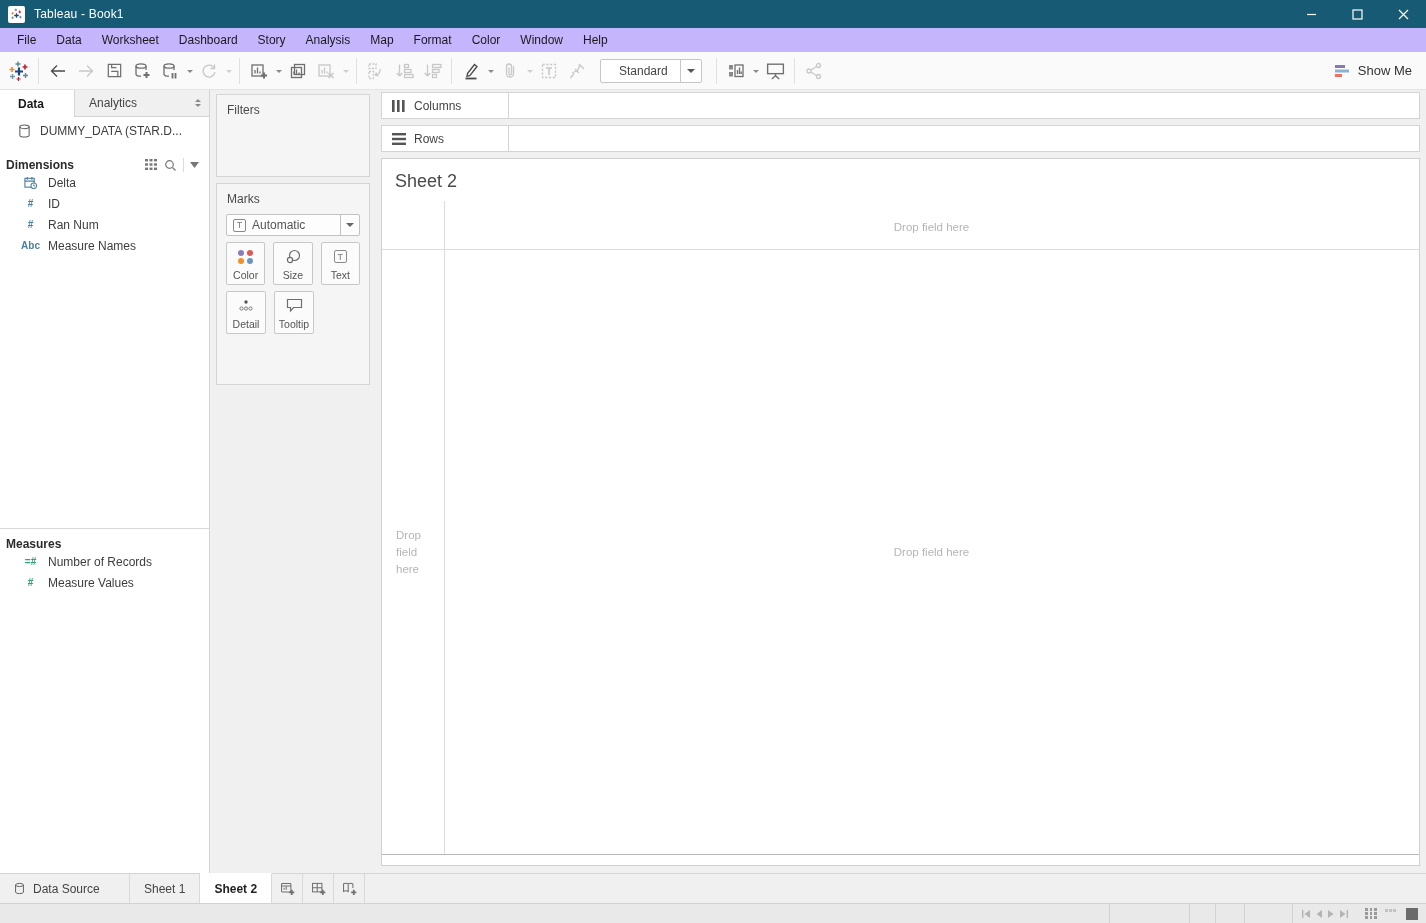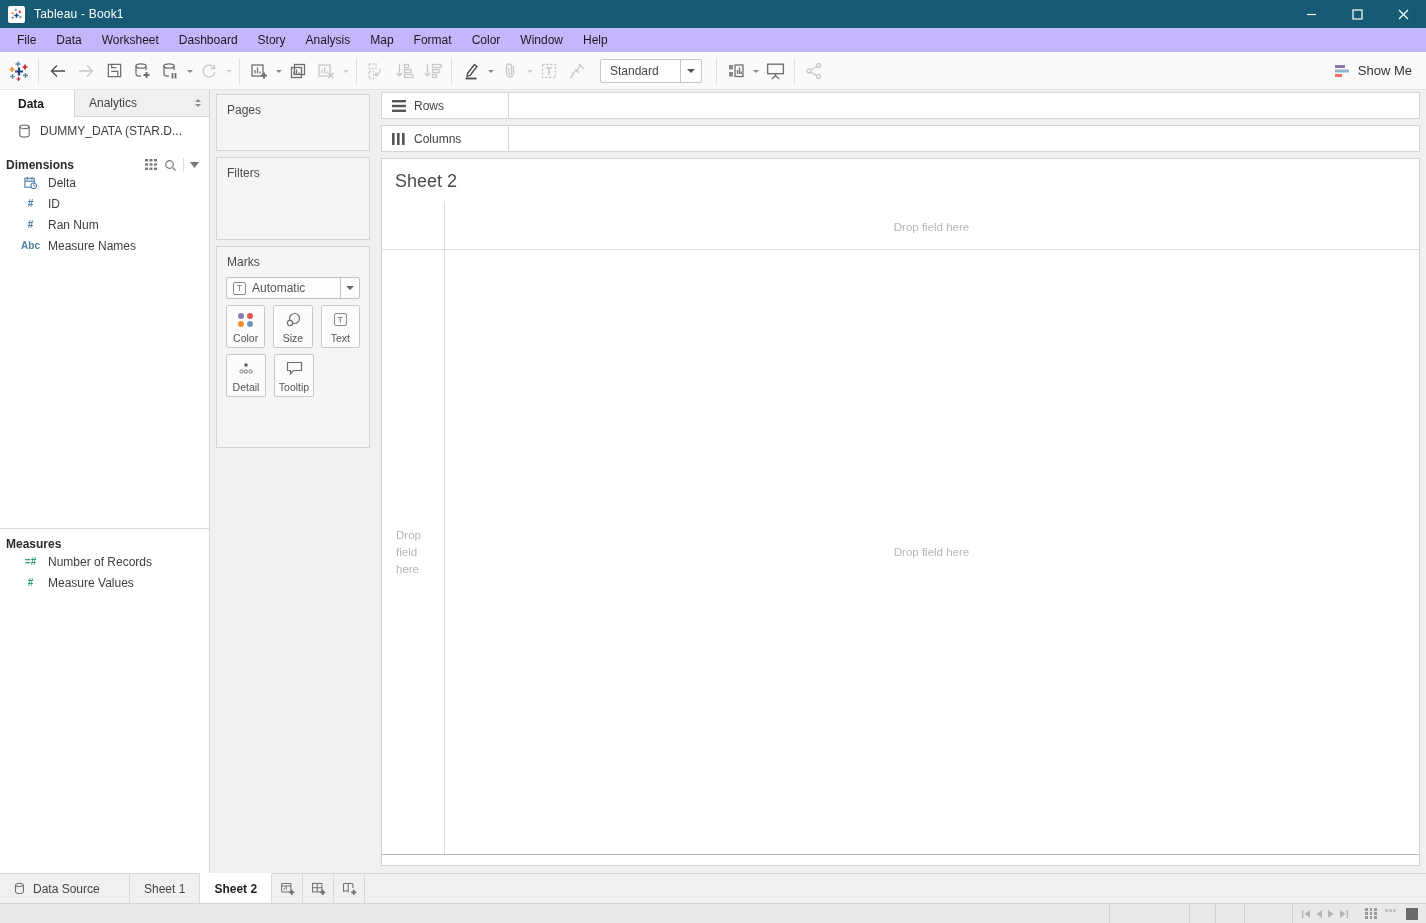--- a/index.html
+++ b/index.html
@@ -24,21 +24,21 @@
   .tgrp { display:flex; align-items:center; height:100%; padding:0 5px; }
   .tsep { width:1px; height:26px; background:#e0e0e0; }
   .ticon { width:28px; height:28px; display:flex; align-items:center; justify-content:center; }
   .ticon svg { stroke:#6f6f6f; fill:none; stroke-width:1.3; }
   .ticon.dark svg { stroke:#4a4a4a; }
   .ticon.dis svg { stroke:#c8c8c8; }
   .caret { width:11px; height:28px; display:flex; align-items:center; justify-content:center; }
   .caret:after { content:""; border:3.5px solid transparent; border-top-color:#8a8a8a; margin-top:4px; }
   .caret.dis:after { border-top-color:#cfcfcf; }
   .combo { width:102px; height:24px; background:#fff; border:1px solid #c6c6c6; border-radius:2px;
-    display:flex; align-items:center; margin:0 9px; }
+    display:flex; align-items:center; margin:0 9px;padding-left:9px; }
   .combo-label { flex:1; font-size:12px; color:#454545; padding-left:9px; }
   .combo-caret { width:21px; height:100%; border-left:1px solid #c6c6c6; display:flex; align-items:center; justify-content:center; }
   .combo-caret:after { content:""; border:4px solid transparent; border-top-color:#555; margin-top:4px; }
   .showme { margin-left:auto; margin-right:14px; display:flex; align-items:center; gap:8px; }
   .showme-label { font-size:13px; color:#333; }
 
   
   .main { display:flex; height:783px; }
 
   
@@ -438,23 +438,20 @@
       <span class="f-icon green">=#</span>
       <span class="f-label it">Number of Records</span>
     </div>
     <div class="field-row">
       <span class="f-icon green">#</span>
       <span class="f-label it">Measure Values</span>
     </div>
   </div>
 
   <div class="cards-col">
-    <div class="card card-pages">
-      <div class="card-label">Pages</div>
-    </div>
     <div class="card card-filters">
       <div class="card-label">Filters</div>
     </div>
     <div class="card card-marks">
       <div class="card-label">Marks</div>
       <div class="marks-body">
         <div class="mark-dd">
           <span class="tbox">T</span>
           <span class="dd-label">Automatic</span>
           <span class="dd-caret"></span>
@@ -510,39 +507,39 @@
         </div>
       </div>
     </div>
   </div>
 
   <div class="canvas-col">
     <div class="shelf-row">
       <div class="shelf-label">
         <svg width="14" height="12" viewBox="0 0 14 12">
           <g fill="#555">
+              <rect x="0" y="0" width="2.6" height="12"></rect>
+              <rect x="5" y="0" width="2.6" height="12"></rect>
+              <rect x="10" y="0" width="2.6" height="12"></rect>
+            </g>
+        </svg>
+        <span class="txt">Columns</span>
+      </div>
+      <div class="shelf-drop"></div>
+    </div>
+    <div class="shelf-row">
+      <div class="shelf-label">
+        <svg width="14" height="12" viewBox="0 0 14 12">
+          <g fill="#555">
               <rect x="0" y="0" width="14" height="2.4"></rect>
               <rect x="0" y="4.8" width="14" height="2.4"></rect>
               <rect x="0" y="9.6" width="14" height="2.4"></rect>
             </g>
         </svg>
         <span class="txt">Rows</span>
-      </div>
-      <div class="shelf-drop"></div>
-    </div>
-    <div class="shelf-row">
-      <div class="shelf-label">
-        <svg width="14" height="12" viewBox="0 0 14 12">
-          <g fill="#555">
-              <rect x="0" y="0" width="2.6" height="12"></rect>
-              <rect x="5" y="0" width="2.6" height="12"></rect>
-              <rect x="10" y="0" width="2.6" height="12"></rect>
-            </g>
-        </svg>
-        <span class="txt">Columns</span>
       </div>
       <div class="shelf-drop"></div>
     </div>
     <div class="canvas">
       <div class="sheet-title">Sheet 2</div>
       <div class="vline"></div>
       <div class="hline-top"></div>
       <div class="hline-bottom"></div>
       <div class="drop drop-top">Drop field here</div>
       <div class="drop drop-left">Drop field here</div>

